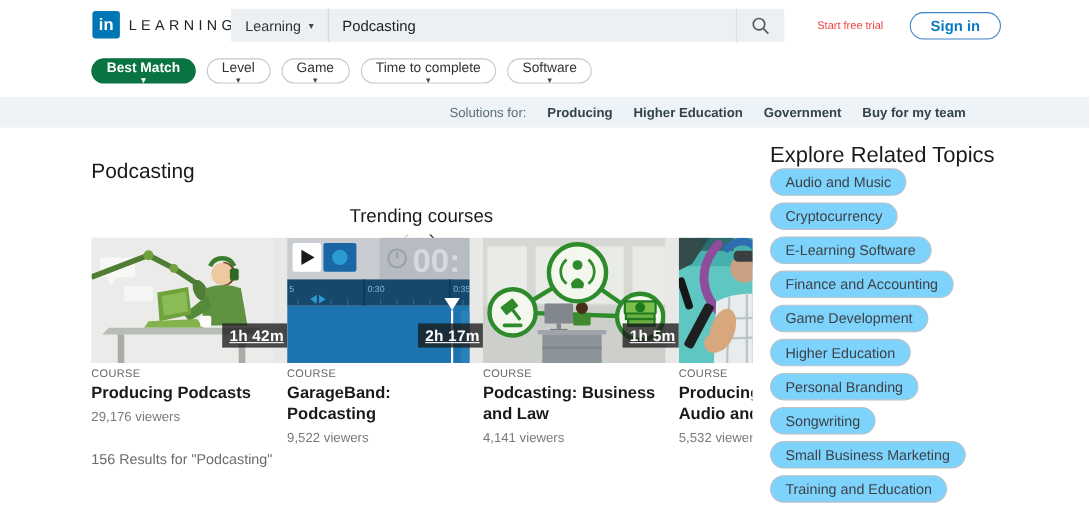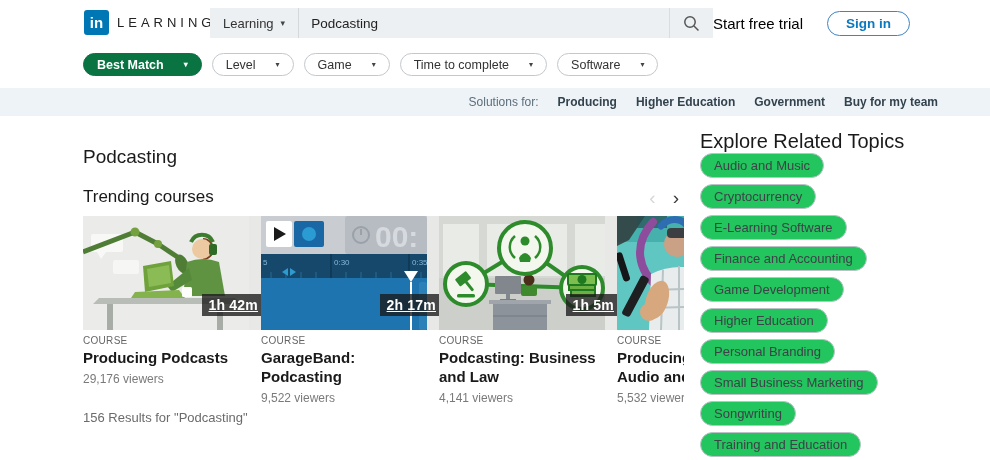--- a/index.html
+++ b/index.html
@@ -11,38 +11,38 @@
   .logo-badge { width:25px; height:25px; background:#0077b5; color:#fff; border-radius:3px; font-weight:bold; font-size:15px; display:flex; align-items:center; justify-content:center; }
   .logo-text { font-size:13px; letter-spacing:4px; color:#222; font-weight:500; }
 
   .searchbar { position:absolute; left:210px; top:8px; width:503px; height:30px; background:#edf0f2; display:flex; align-items:center; }
   .scope { display:flex; align-items:center; gap:7px; padding:0 13px; font-size:13px; color:#333; border-right:1px solid #d4d8db; height:100%; cursor:pointer; }
   .caret { font-size:9px; color:#444; }
   .search-input { flex:1; background:transparent; border:none; outline:none; font-size:13.5px; color:#222; padding:0 12px; font-family:"Liberation Sans",sans-serif; }
   .search-btn { width:44px; height:100%; border-left:1px solid #dadde0; display:flex; align-items:center; justify-content:center; cursor:pointer; background:transparent; border-top:none;border-bottom:none;border-right:none; }
 
   .header-actions { position:absolute; right:80px; top:0; height:46px; display:flex; align-items:center; gap:24px; }
-  .trial-link { font-size:15px; color:#000000; cursor:pointer; }
+  .trial-link { font-size:10px; color:#ef4444; cursor:pointer; }
   .sign-in { border:1.5px solid #3f84c4; color:#0a7ac0; border-radius:15px; padding:4px 18px; font-size:13.5px; font-weight:bold; background:#fff; cursor:pointer; font-family:"Liberation Sans",sans-serif; }
 
   
   .filters { position:absolute; left:83px; top:53px; display:flex; gap:10px; }
-  .pill { height:23px; padding:0 13px; border-radius:12px; border:1px solid #c3c8cc; background:#fff; font-size:12.5px; color:#333; display:flex; align-items:center; gap:20px; cursor:pointer; }
+  .pill { height:23px; padding:0 13px; border-radius:12px; border:1px solid #c3c8cc; background:#fff; font-size:12.5px; color:#333; display:flex; align-items:center; gap:0; cursor:pointer;flex-direction:column; }
   .pill .caret { font-size:8px; }
   .pill.active { background:#0a7342; border-color:#0a7342; color:#fff; font-weight:bold; }
   .pill.active .caret { color:#fff; }
 
   
-  .solutions { position:absolute; top:88px; left:0; width:990px; height:28px; background:#eef3f7; display:flex; align-items:center; justify-content:flex-end; padding-right:52px; gap:19px; font-size:12px; }
+  .solutions { position:absolute; top:88px; left:0; width:990px; height:28px; background:#eef3f7; display:flex; align-items:center; justify-content:flex-end; padding-right:112px; gap:19px; font-size:12px; }
   .solutions-label { color:#5b6e7a; }
   .solution-link { color:#33434d; font-weight:600; cursor:pointer; }
 
   
   .page-title { position:absolute; left:83px; top:146px; font-size:19px; color:#1a1a1a; font-weight:400; }
-  .section-row { position:absolute; left:83px; top:187px; width:600px; display:flex; justify-content:space-between; align-items:center; }
+  .section-row { position:absolute; left:83px; top:187px; width:600px; display:flex; justify-content:space-between; align-items:center;flex-direction:column; }
   .section-title { font-size:17px; color:#1a1a1a; font-weight:400; }
   .arrows { display:flex; gap:17px; font-size:19px; line-height:1; padding-right:4px; }
   .arrow-left { color:#d6d6d6; }
   .arrow-right { color:#3a3a3a; cursor:pointer; }
 
   .cards-viewport { position:absolute; left:83px; top:216px; width:601px; height:192px; overflow:hidden; }
   .cards { display:flex; gap:12px; }
   .card { width:166px; flex:none; cursor:pointer; }
   .thumb { width:182px; height:114px; position:relative; background:#e8e9e7; overflow:hidden; }
   .thumb svg { display:block; }
@@ -50,21 +50,21 @@
   .course-label { margin-top:5px; font-size:10px; color:#666; letter-spacing:.3px; }
   .course-title { margin-top:3px; font-size:15px; font-weight:bold; color:#1a1a1a; line-height:1.25; }
   .card-4 .course-title { max-width:74px; }
   .viewers { margin-top:4px; font-size:12px; color:#7a7a7a; }
 
   .results { position:absolute; left:83px; top:410px; font-size:13px; color:#6b6b6b; }
 
   
   .rail { position:absolute; left:700px; top:130px; width:262px; }
   .rail-title { font-size:20px; color:#1a1a1a; font-weight:400; }
-  .topic-pill { display:table; margin-bottom:6px; padding:4px 13px; border:1px solid #bcc2c7; border-radius:14px; font-size:13px; color:#3d4247; background:#22c55e; cursor:pointer; white-space:nowrap; }
+  .topic-pill { display:table; margin-bottom:6px; padding:4px 13px; border:1px solid #bcc2c7; border-radius:14px; font-size:13px; color:#3d4247; background:#7dd3fc; cursor:pointer; white-space:nowrap; }
 </style>
 </head>
 <body>
 
 <div class="header">
   <div class="logo">
     <div class="logo-badge">in</div>
     <span class="logo-text">LEARNING</span>
   </div>
 
@@ -293,16 +293,16 @@
 
 <div class="rail">
   <div class="rail-title">Explore Related Topics</div>
   <div class="topic-pill">Audio and Music</div>
   <div class="topic-pill">Cryptocurrency</div>
   <div class="topic-pill">E-Learning Software</div>
   <div class="topic-pill">Finance and Accounting</div>
   <div class="topic-pill">Game Development</div>
   <div class="topic-pill">Higher Education</div>
   <div class="topic-pill">Personal Branding</div>
+  <div class="topic-pill">Songwriting</div>
   <div class="topic-pill">Small Business Marketing</div>
-  <div class="topic-pill">Songwriting</div>
   <div class="topic-pill">Training and Education</div>
 </div>
 
 </body></html>

